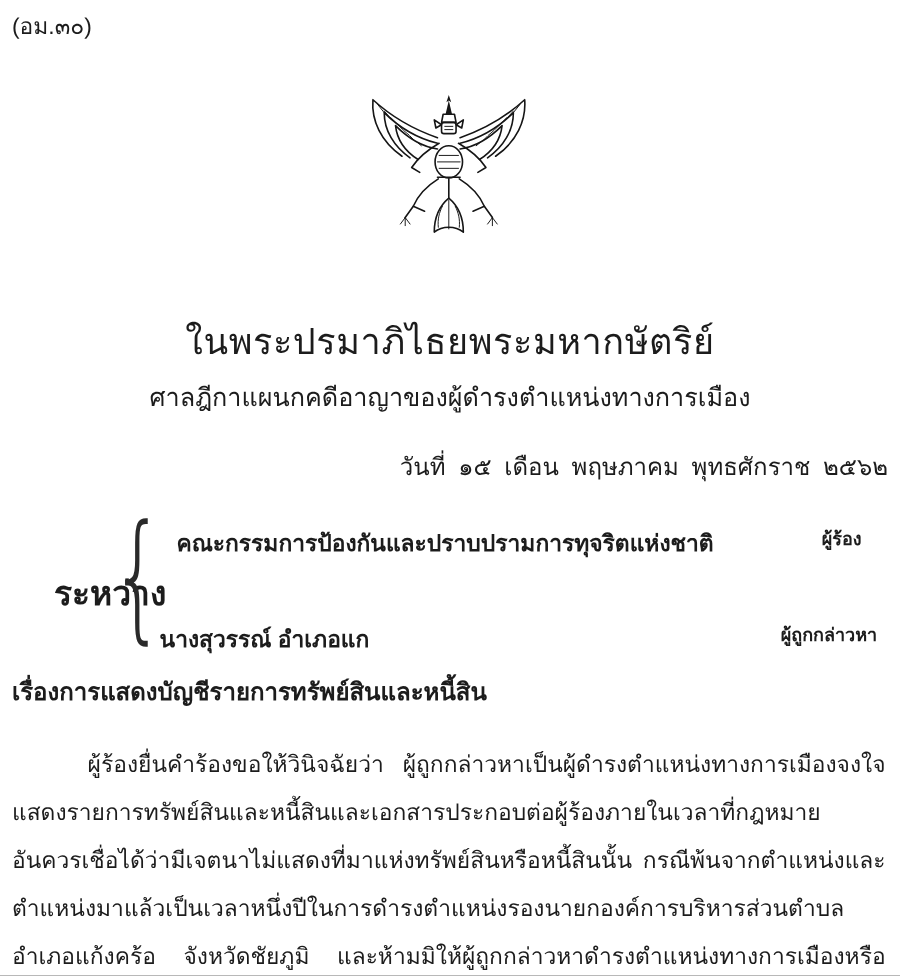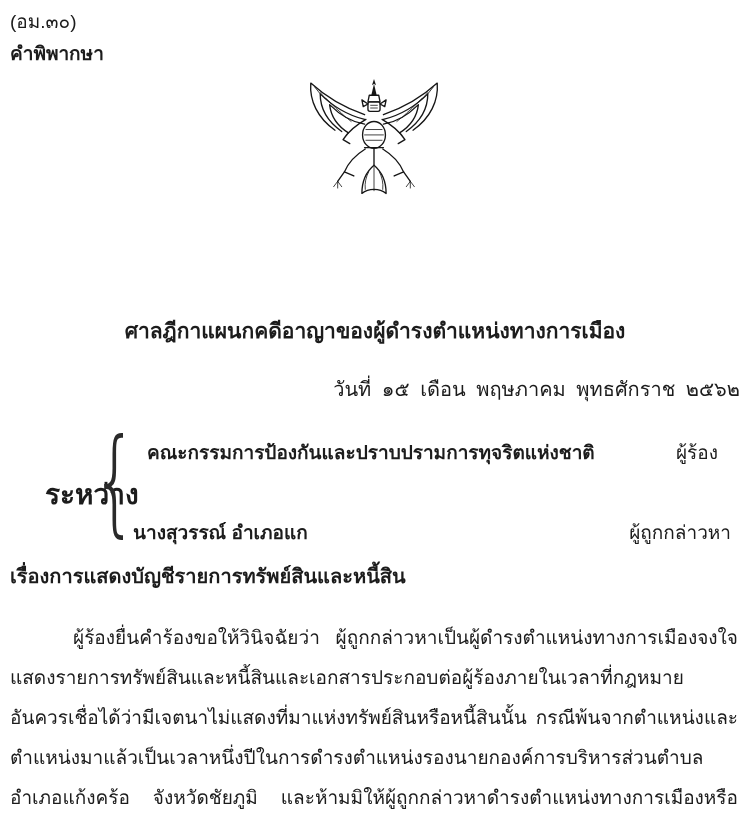--- a/index.html
+++ b/index.html
@@ -11,28 +11,28 @@
     color:#1c1c1c;
     overflow:hidden;
     margin:0 auto;
   }
   .abs{position:absolute;}
   .form-code{left:10px;top:6px;font-size:19px;}
   .doc-type{left:10px;top:38px;font-size:19px;font-weight:700;}
   .garuda{left:300px;top:74px;width:148px;height:142px;}
   .case-block{right:10px;top:183px;text-align:right;font-size:20px;font-weight:700;line-height:35px;word-spacing:5px;white-space:pre;}
   .royal-title{left:0;right:0;top:261px;text-align:center;font-size:30px;font-weight:400;letter-spacing:.5px;}
-  .court-name{left:0;right:0;top:314px;text-align:center;font-size:21px;font-weight:700;}
+  .court-name{left:0;right:0;top:314px;text-align:center;font-size:21px;font-weight:400;}
   .date-line{right:10px;top:373px;font-size:20px;font-weight:400;word-spacing:5px;white-space:pre;}
   .parties{left:0;top:428px;width:750px;height:125px;}
   .between{left:45px;top:44px;font-size:28px;font-weight:700;}
   .brace{left:92px;top:-6px;height:118px;line-height:118px;font-size:116px;font-weight:100;
          font-family:"DejaVu Sans",sans-serif;transform:scaleX(.62);transform-origin:left center;color:#2a2a2a;}
   .party-name{left:133px;font-size:19px;font-weight:700;}
-  .party-role{font-size:19px;font-weight:400;}
+  .party-role{font-size:15px;font-weight:700;}
   .pet-name{top:9px;margin-left:14px;}
   .pet-role{top:9px;right:32px;}
   .res-name{top:89px;}
   .res-role{top:89px;right:19px;}
   .subject-row{left:10px;top:560px;font-size:20px;font-weight:700;}
   .subject-label{display:inline-block;text-align:center;}
   .subject-title{display:inline-block;}
   .body-par{left:10px;top:618px;width:728px;font-size:19px;}
   .body-line{
     height:40px;line-height:40px;
@@ -43,21 +43,20 @@
   svg .ln{fill:none;stroke:#161616;stroke-width:2;stroke-linecap:round;stroke-linejoin:round;}
   svg .thin{stroke-width:1.2;}
   svg .fill{fill:#161616;stroke:none;}
 </style>
 </head>
 <body>
 
 <div class="page">
 
   <div class="abs form-code">(อม.๓๐)</div>
-  <div class="abs doc-type">คำพิพากษา</div>
 
   <div class="abs garuda">
     <svg viewBox="0 0 220 200" width="148" height="142">
 
       <path class="fill" d="M110 2 l3 9 -3 -2 -3 2 z"></path>
       <path class="fill" d="M110 9 l4 17 h-8 z"></path>
       <path class="ln" d="M103 26 h14 l2 10 h-18 z"></path>
 
       <rect class="ln" x="101" y="36" width="18" height="14" rx="3"></rect>
       <path class="ln thin" d="M105 41 h10 M105 45 h10"></path>
@@ -85,20 +84,21 @@
       <path class="ln" d="M66 140 l-10 14 M154 140 l10 14"></path>
       <path class="ln thin" d="M56 154 l-6 8 m6 -8 l0 10 m0 -10 l6 8 M164 154 l6 8 m-6 -8 l0 10 m0 -10 l-6 8"></path>
 
       <path class="ln" d="M110 106 v24"></path>
       <path class="ln" d="M110 130 C 98 140, 92 154, 92 172 C 102 164, 118 164, 128 172 C 128 154, 122 140, 110 130 Z"></path>
       <path class="ln thin" d="M110 132 v36 M102 140 c-4 8, -6 16, -5 26 M118 140 c4 8, 6 16, 5 26"></path>
     </svg>
   </div>
 
 
+  <div class="abs royal-title">ในพระปรมาภิไธยพระมหากษัตริย์</div>
   <div class="abs court-name">ศาลฎีกาแผนกคดีอาญาของผู้ดำรงตำแหน่งทางการเมือง</div>
   <div class="abs date-line">วันที่ ๑๕ เดือน พฤษภาคม พุทธศักราช ๒๕๖๒</div>
 
   <div class="abs parties">
     <div class="abs between">ระหว่าง</div>
     <div class="abs brace">{</div>
     <div class="abs party-name pet-name">คณะกรรมการป้องกันและปราบปรามการทุจริตแห่งชาติ</div>
     <div class="abs party-role pet-role">ผู้ร้อง</div>
     <div class="abs party-name res-name">นางสุวรรณ์  อำเภอแก</div>
     <div class="abs party-role res-role">ผู้ถูกกล่าวหา</div>

